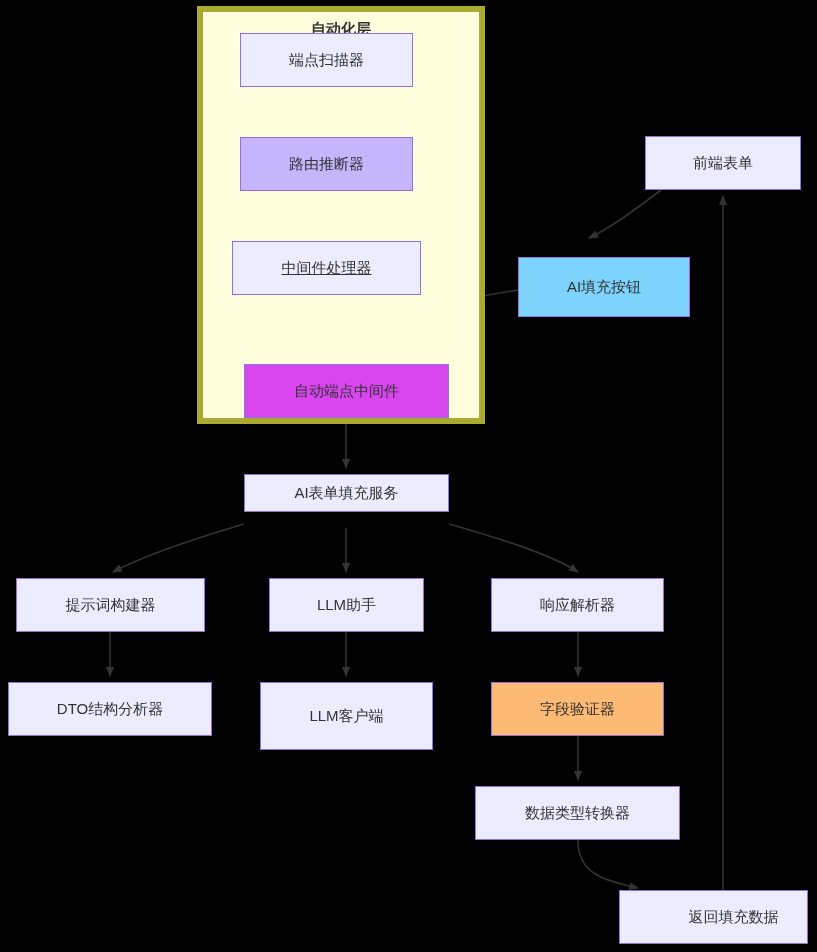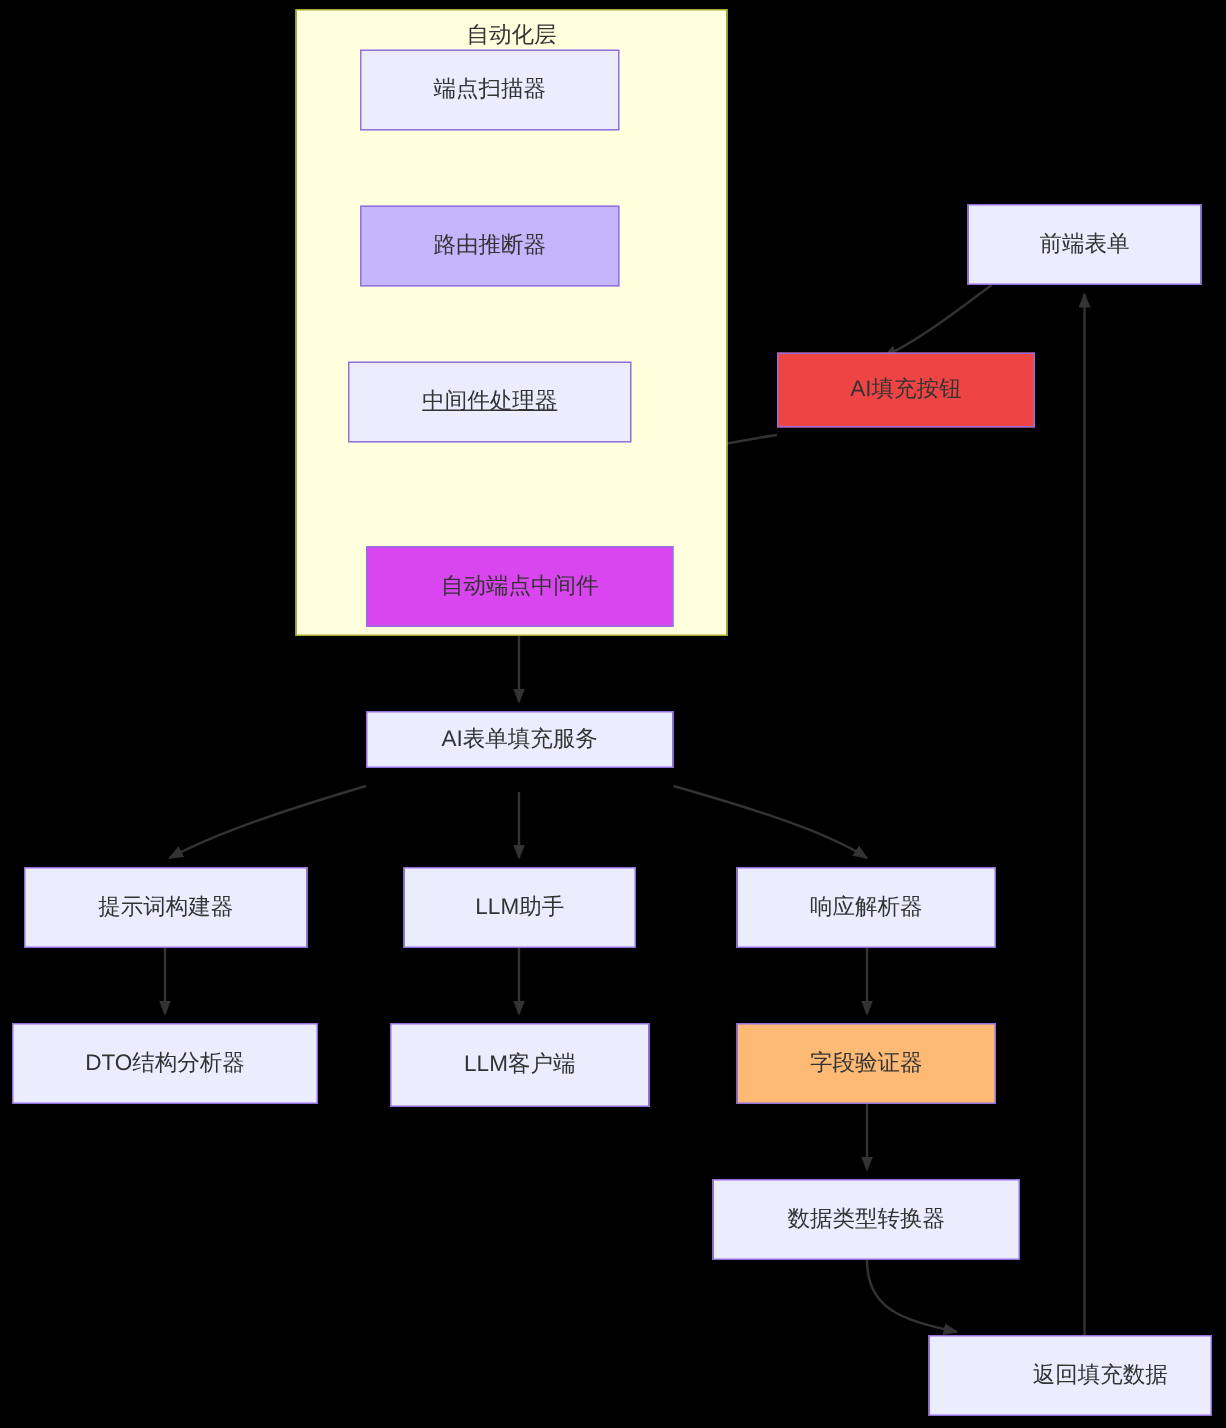--- a/index.html
+++ b/index.html
@@ -21,23 +21,24 @@
     position: absolute;
     left: 0;
     top: 0;
     width: 817px;
     height: 952px;
     pointer-events: none;
   }
   .cluster {
     position: absolute;
     background: #ffffde;
-    border: 1px solid #4d7c0f;
+    border: 6px solid #4d7c0f;
     border-radius: 0px;
     box-sizing: border-box;
+    font-weight: bold;
   }
   .cluster-label {
     position: absolute;
     left: 0;
     right: 0;
     top: 8px;
     text-align: center;
     font-size: 15px;
     color: #333333;
     line-height: 18px;
@@ -102,39 +103,39 @@
       </div>
       <div class="node" style="left: 232px; top: 241px; width: 189px; height: 54px; background: rgb(236, 236, 255); border-color: rgb(147, 112, 219); text-decoration: underline;">
         <span style="color: rgb(51, 51, 51);">中间件处理器</span>
       </div>
       <div class="node" style="left: 244px; top: 345px; width: 205px; height: 54px; background: #d946ef; border-color: rgb(147, 112, 219); margin-top: 19px;">
         <span style="color: rgb(51, 51, 51);">自动端点中间件</span>
       </div>
       <div class="node" style="left: 645px; top: 136px; width: 156px; height: 54px; background: rgb(236, 236, 255); border-color: rgb(147, 112, 219);">
         <span style="color: rgb(51, 51, 51);">前端表单</span>
       </div>
-      <div class="node" style="left: 518px; top: 235px; width: 172px; height: 50px; background: #ef4444; border-color: rgb(147, 112, 219);">
+      <div class="node" style="left: 518px; top: 257px; width: 172px; height: 60px; background: #7dd3fc; border-color: rgb(147, 112, 219);">
         <span style="color: rgb(51, 51, 51);">AI填充按钮</span>
       </div>
       <div class="node" style="left: 244px; top: 474px; width: 205px; height: 38px; background: rgb(236, 236, 255); border-color: rgb(147, 112, 219);">
         <span style="color: rgb(51, 51, 51);">AI表单填充服务</span>
       </div>
       <div class="node" style="left: 16px; top: 578px; width: 189px; height: 54px; background: rgb(236, 236, 255); border-color: rgb(147, 112, 219);">
         <span style="color: rgb(51, 51, 51); text-align: center;">提示词构建器</span>
       </div>
       <div class="node" style="left: 269px; top: 578px; width: 155px; height: 54px; background: rgb(236, 236, 255); border-color: rgb(147, 112, 219);">
         <span style="color: rgb(51, 51, 51);">LLM助手</span>
       </div>
       <div class="node" style="left: 491px; top: 578px; width: 173px; height: 54px; background: rgb(236, 236, 255); border-color: rgb(147, 112, 219);">
         <span style="color: rgb(51, 51, 51);">响应解析器</span>
       </div>
       <div class="node" style="left: 8px; top: 682px; width: 204px; height: 54px; background: rgb(236, 236, 255); border-color: rgb(147, 112, 219);">
         <span style="color: rgb(51, 51, 51);">DTO结构分析器</span>
       </div>
-      <div class="node" style="left: 260px; top: 682px; width: 173px; height: 56px; background: rgb(236, 236, 255); border-color: rgb(147, 112, 219); align-items: center;">
+      <div class="node" style="left: 260px; top: 682px; width: 173px; height: 68px; background: rgb(236, 236, 255); border-color: rgb(147, 112, 219); align-items: center;">
         <span style="color: rgb(51, 51, 51);">LLM客户端</span>
       </div>
       <div class="node" style="left: 491px; top: 682px; width: 173px; height: 54px; background: #fdba74; border-color: rgb(147, 112, 219); text-align: right;">
         <span style="color: rgb(51, 51, 51);">字段验证器</span>
       </div>
       <div class="node" style="left: 475px; top: 786px; width: 205px; height: 54px; background: rgb(236, 236, 255); border-color: rgb(147, 112, 219);">
         <span style="color: rgb(51, 51, 51);">数据类型转换器</span>
       </div>
       <div class="node" style="left: 619px; top: 890px; width: 189px; height: 54px; background: rgb(236, 236, 255); border-color: rgb(147, 112, 219); padding-left: 40px;">
         <span style="color: rgb(51, 51, 51);">返回填充数据</span>

